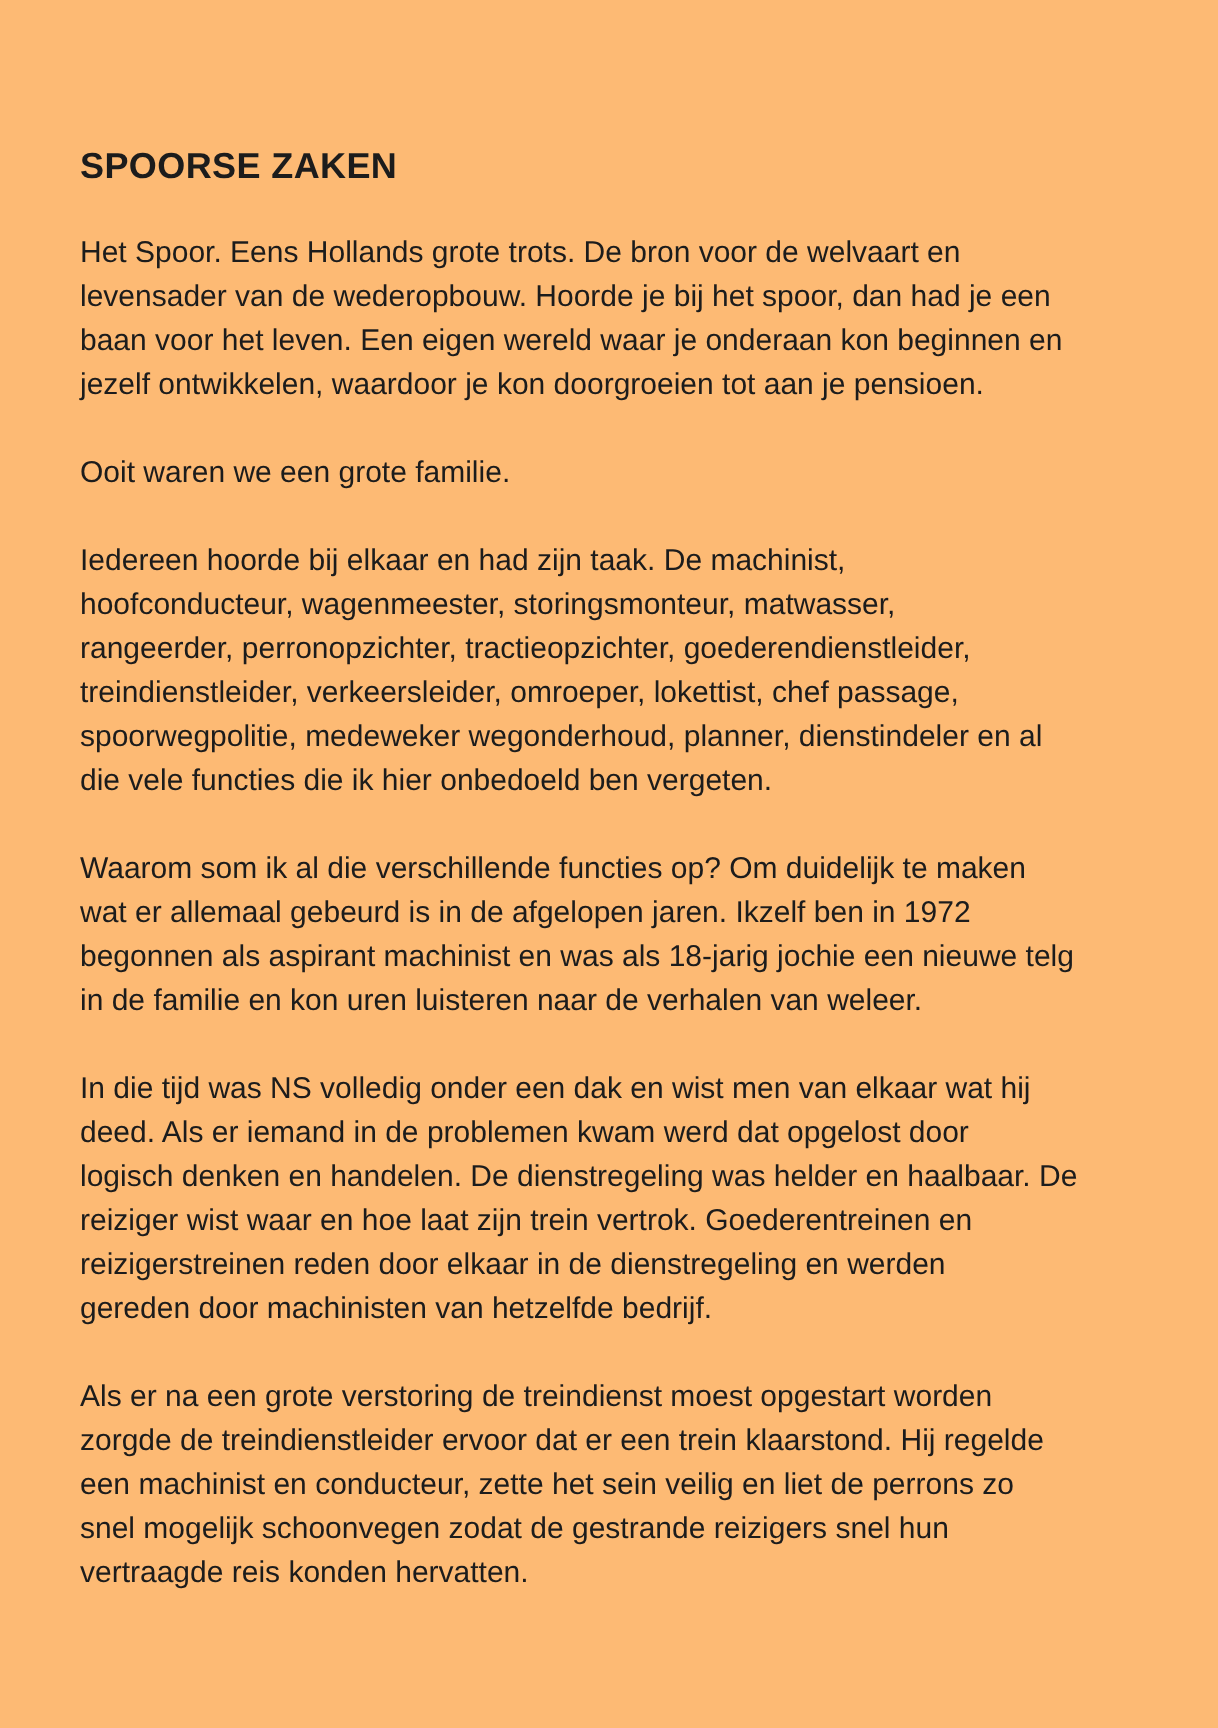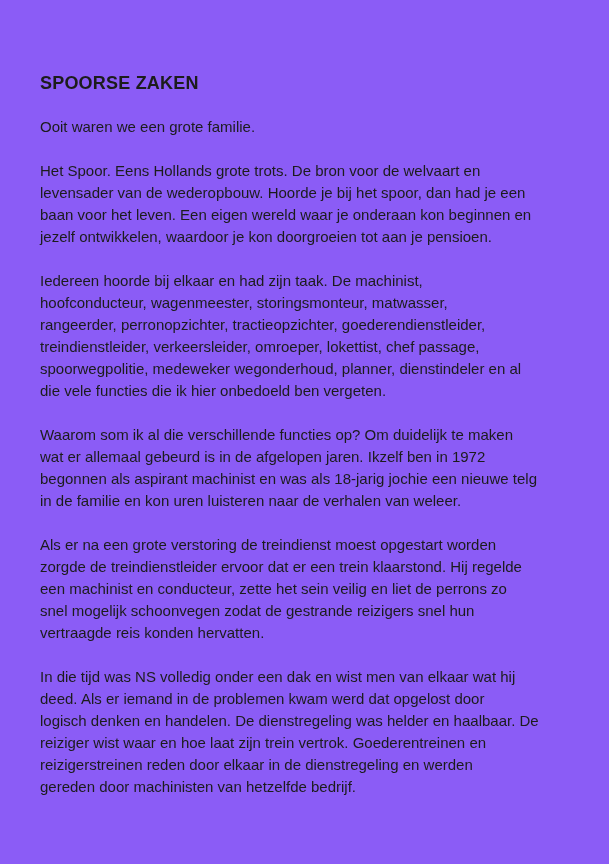--- a/index.html
+++ b/index.html
@@ -6,21 +6,21 @@
   html, body {
     margin: 0;
     padding: 0;
     background: #ffffff;
   }
   .page {
     position: relative;
     width: 609px;
     height: 864px;
     margin: 0;
-    background: #8b5cf6;
+    background: #fdba74;
     box-sizing: border-box;
     padding: 72px 40px 40px 40px;
     font-family: "Liberation Sans", "DejaVu Sans", sans-serif;
     color: #1c1c1c;
     overflow: hidden;
   }
   .doc-title {
     margin: 0 0 22px 0;
     font-size: 18px;
     line-height: 22px;
@@ -36,44 +36,44 @@
     white-space: pre-line;
     color: #1c1c1c;
   }
 </style>
 </head>
 <body>
 
 <main class="page">
   <h1 class="doc-title">SPOORSE ZAKEN</h1>
 
-  <p class="doc-paragraph">Ooit waren we een grote familie.</p>
-
   <p class="doc-paragraph">Het Spoor. Eens Hollands grote trots. De bron voor de welvaart en
 levensader van de wederopbouw. Hoorde je bij het spoor, dan had je een
 baan voor het leven. Een eigen wereld waar je onderaan kon beginnen en
 jezelf ontwikkelen, waardoor je kon doorgroeien tot aan je pensioen.</p>
+
+  <p class="doc-paragraph">Ooit waren we een grote familie.</p>
 
   <p class="doc-paragraph">Iedereen hoorde bij elkaar en had zijn taak. De machinist,
 hoofconducteur, wagenmeester, storingsmonteur, matwasser,
 rangeerder, perronopzichter, tractieopzichter, goederendienstleider,
 treindienstleider, verkeersleider, omroeper, lokettist, chef passage,
 spoorwegpolitie, medeweker wegonderhoud, planner, dienstindeler en al
 die vele functies die ik hier onbedoeld ben vergeten.</p>
 
   <p class="doc-paragraph">Waarom som ik al die verschillende functies op? Om duidelijk te maken
 wat er allemaal gebeurd is in de afgelopen jaren. Ikzelf ben in 1972
 begonnen als aspirant machinist en was als 18-jarig jochie een nieuwe telg
 in de familie en kon uren luisteren naar de verhalen van weleer.</p>
 
-  <p class="doc-paragraph">Als er na een grote verstoring de treindienst moest opgestart worden
-zorgde de treindienstleider ervoor dat er een trein klaarstond. Hij regelde
-een machinist en conducteur, zette het sein veilig en liet de perrons zo
-snel mogelijk schoonvegen zodat de gestrande reizigers snel hun
-vertraagde reis konden hervatten.</p>
-
   <p class="doc-paragraph">In die tijd was NS volledig onder een dak en wist men van elkaar wat hij
 deed. Als er iemand in de problemen kwam werd dat opgelost door
 logisch denken en handelen. De dienstregeling was helder en haalbaar. De
 reiziger wist waar en hoe laat zijn trein vertrok. Goederentreinen en
 reizigerstreinen reden door elkaar in de dienstregeling en werden
 gereden door machinisten van hetzelfde bedrijf.</p>
+
+  <p class="doc-paragraph">Als er na een grote verstoring de treindienst moest opgestart worden
+zorgde de treindienstleider ervoor dat er een trein klaarstond. Hij regelde
+een machinist en conducteur, zette het sein veilig en liet de perrons zo
+snel mogelijk schoonvegen zodat de gestrande reizigers snel hun
+vertraagde reis konden hervatten.</p>
 </main>
 
 </body></html>

